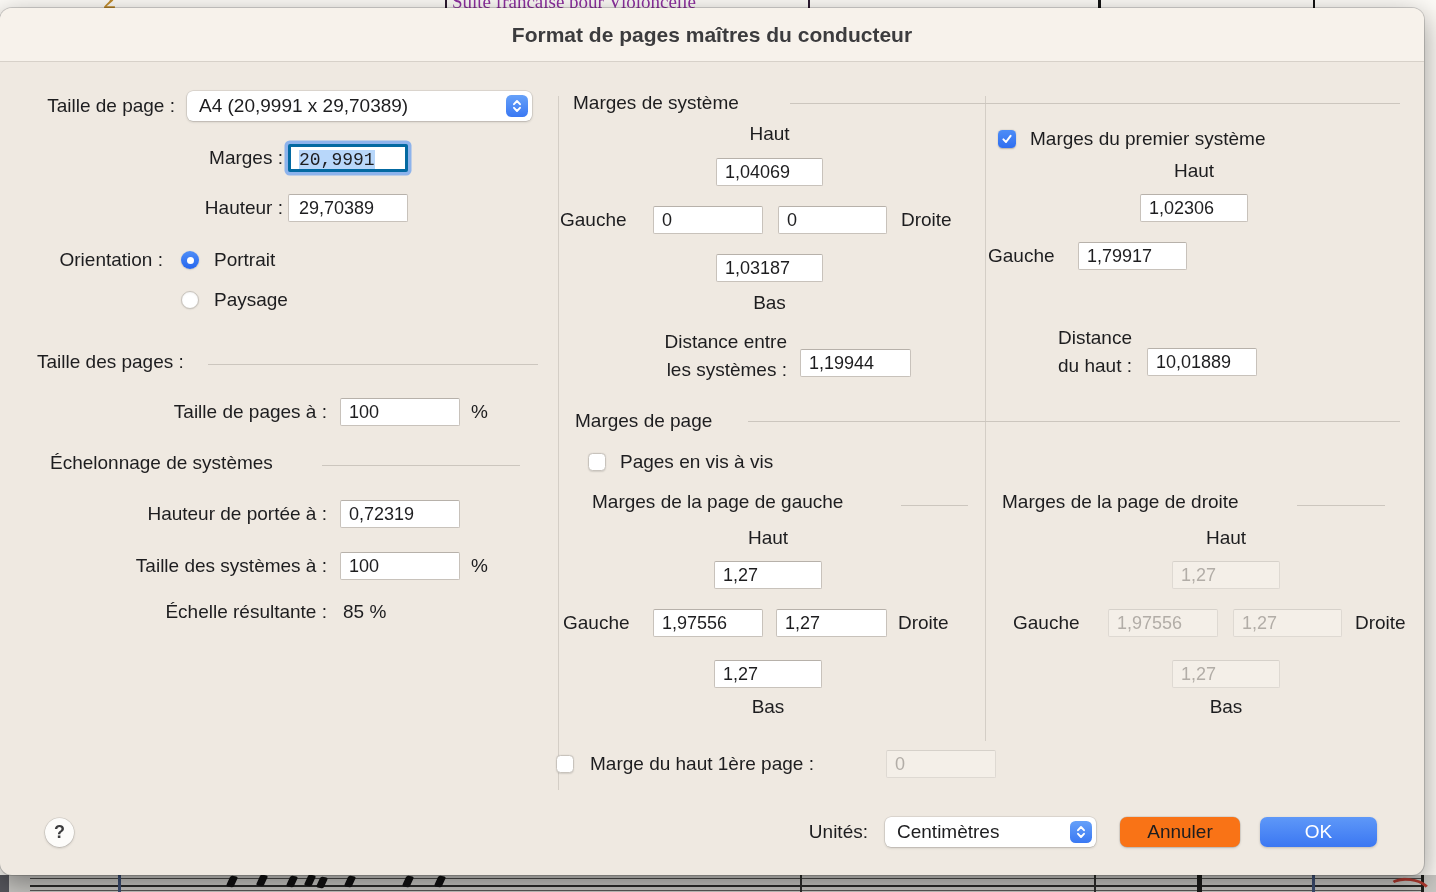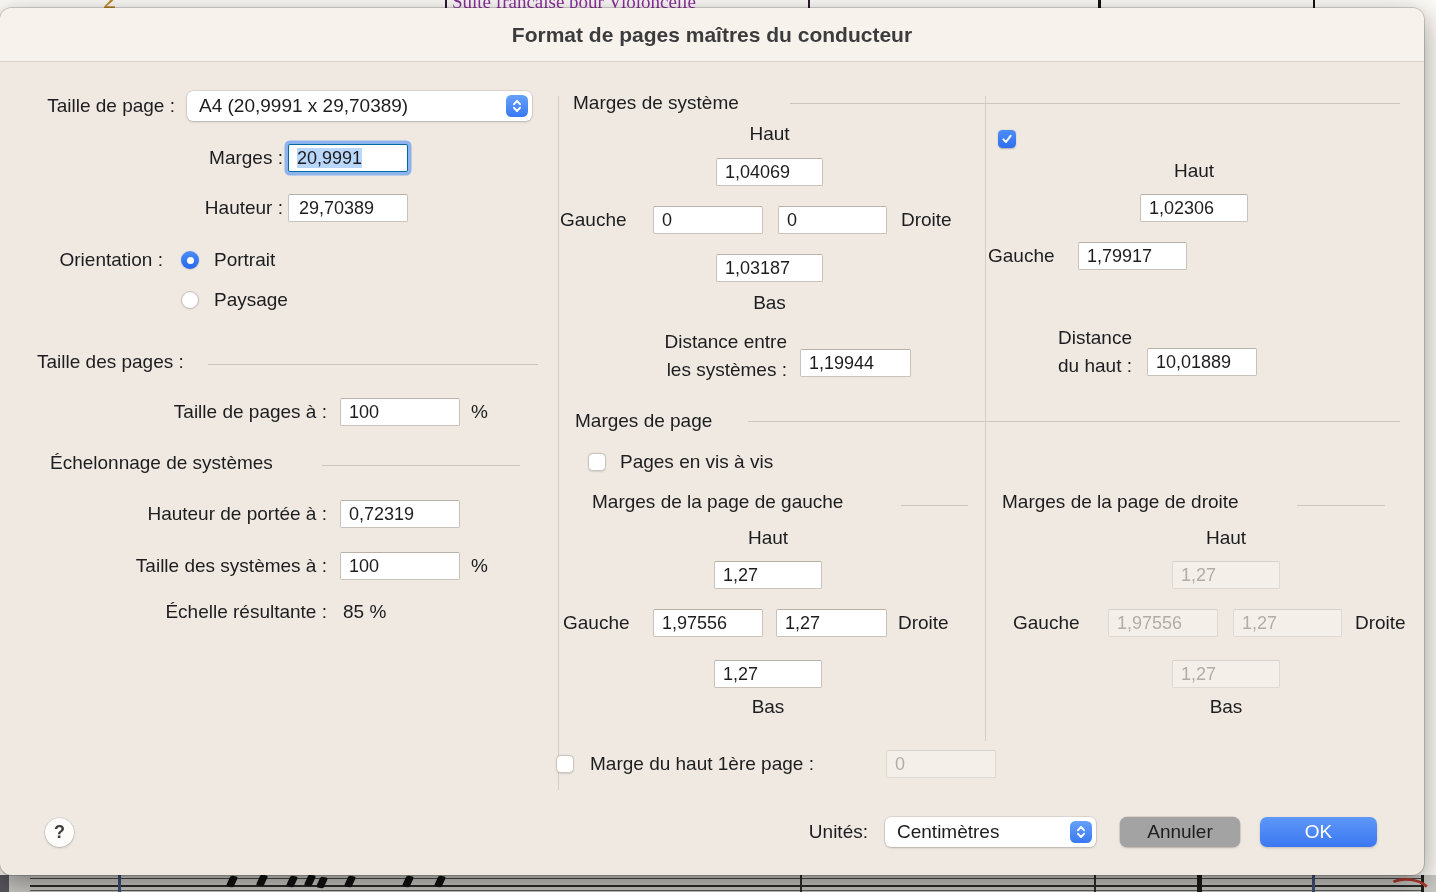--- a/index.html
+++ b/index.html
@@ -31,41 +31,41 @@
   .lbl.r { text-align:right; }
   .lbl.c { text-align:center; }
   .lbl.two { line-height:28px; }
   .hline { position:absolute; height:1px; background:#ccc6be; }
   .vline { position:absolute; width:1px; background:#d4cec6; }
 
   .fld { position:absolute; height:28px; background:#fff; border:1px solid #c8c2bb; border-top-color:#b7b1aa;
          border-radius:2px; font-size:18px; line-height:26px; padding-left:8px; color:#1d1d1f;
          white-space:nowrap; overflow:hidden; }
   .fld.dis { background:#f4efe8; border-color:#ded9d2; border-top-color:#d6d1ca; color:#b2ada7; }
-  .fld.focus { border:1px solid #0369a1; box-shadow:0 0 0 3.5px #8db3ec; }
+  .fld.focus { border:3px solid #0369a1; box-shadow:0 0 0 3.5px #8db3ec;font-family:Liberation Mono, monospace; }
   .fld .sel { background:#b8d7fa; }
 
   .radio { position:absolute; width:18px; height:18px; border-radius:50%; }
   .radio.on { background:linear-gradient(#4f8ef7,#2566ee); box-shadow:0 .5px 1.5px rgba(0,0,0,.25); }
   .radio.on::after { content:""; position:absolute; left:5.5px; top:5.5px; width:7px; height:7px; border-radius:50%; background:#fff; }
   .radio.off { background:#fff; border:1px solid #c8c3bc; box-shadow:inset 0 1px 2px rgba(0,0,0,.05), 0 .5px 1.5px rgba(0,0,0,.12); }
 
   .cb { position:absolute; width:18px; height:18px; border-radius:4.5px; }
   .cb.on { background:linear-gradient(#4d8df7,#2f6ef0); box-shadow:0 .5px 1.5px rgba(0,0,0,.25); }
   .cb.off { background:#fff; border:1px solid #c8c3bc; box-shadow:0 .5px 1.5px rgba(0,0,0,.12); }
   .cb svg { display:block; margin:3px; }
 
   .popup { position:absolute; height:30px; background:#fff; border-radius:6px; font-size:19px; line-height:30px;
            padding-left:12px; color:#1d1d1f; white-space:nowrap;
            box-shadow:0 0 0 .5px rgba(0,0,0,.14), 0 1px 2.5px rgba(0,0,0,.18); }
   .popup .step { position:absolute; right:4px; top:4px; width:22px; height:22px; border-radius:5.5px;
                  background:linear-gradient(#66a1f9,#3a78f3); display:flex; align-items:center; justify-content:center; }
 
   .btn { position:absolute; height:30px; border-radius:7px; font-size:19px; line-height:30px; text-align:center; cursor:default; }
-  .btn.plain { background:#a3a3a3; color:#1d1d1f; box-shadow:0 0 0 .5px rgba(0,0,0,.14), 0 1px 2.5px rgba(0,0,0,.18); }
+  .btn.plain { background:#f97316; color:#1d1d1f; box-shadow:0 0 0 .5px rgba(0,0,0,.14), 0 1px 2.5px rgba(0,0,0,.18); }
   .btn.primary { background:linear-gradient(#5e98f8,#3b77f2); color:#fff; box-shadow:0 1px 2.5px rgba(0,0,0,.2); }
   .helpbtn { position:absolute; left:45px; top:810px; width:29px; height:29px; border-radius:50%; background:#fdfcfa;
              box-shadow:0 0 0 .5px rgba(0,0,0,.14), 0 1px 2.5px rgba(0,0,0,.2); text-align:center;
              font-size:18px; line-height:29px; color:#3c3c3e; font-weight:600; }
 </style>
 </head>
 <body>
 
 <div id="stage">
 
@@ -165,20 +165,21 @@
       <div>Distance entre</div>
       <div>les systèmes :</div>
     </div>
     <div class="fld" style="left:800px;top:341px;width:111px;">1,19944</div>
 
     <div class="cb on" style="left:998px;top:122px;">
       <svg width="12" height="12" viewBox="0 0 12 12">
           <path d="M2.4 6.4 L5 9 L9.6 2.9" stroke="#fff" stroke-width="2" fill="none" stroke-linecap="round" stroke-linejoin="round"></path>
         </svg>
     </div>
+    <div class="lbl" style="left:1030px;top:120px;">Marges du premier système</div>
     <div class="lbl c" style="left:1140px;top:152px;width:108px;">Haut</div>
     <div class="fld" style="left:1140px;top:186px;width:108px;">1,02306</div>
     <div class="lbl" style="left:988px;top:237px;">Gauche</div>
     <div class="fld" style="left:1078px;top:234px;width:109px;">1,79917</div>
     <div class="lbl r two" style="left:1000px;top:316px;width:132px;">
       <div>Distance</div>
       <div>du haut :</div>
     </div>
     <div class="fld" style="left:1147px;top:340px;width:110px;">10,01889</div>
 

